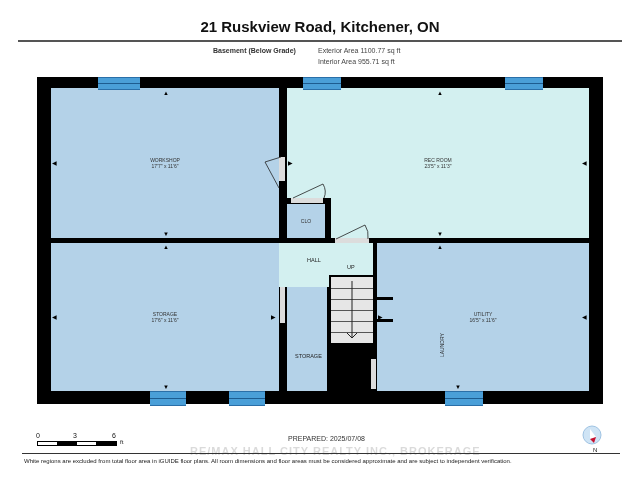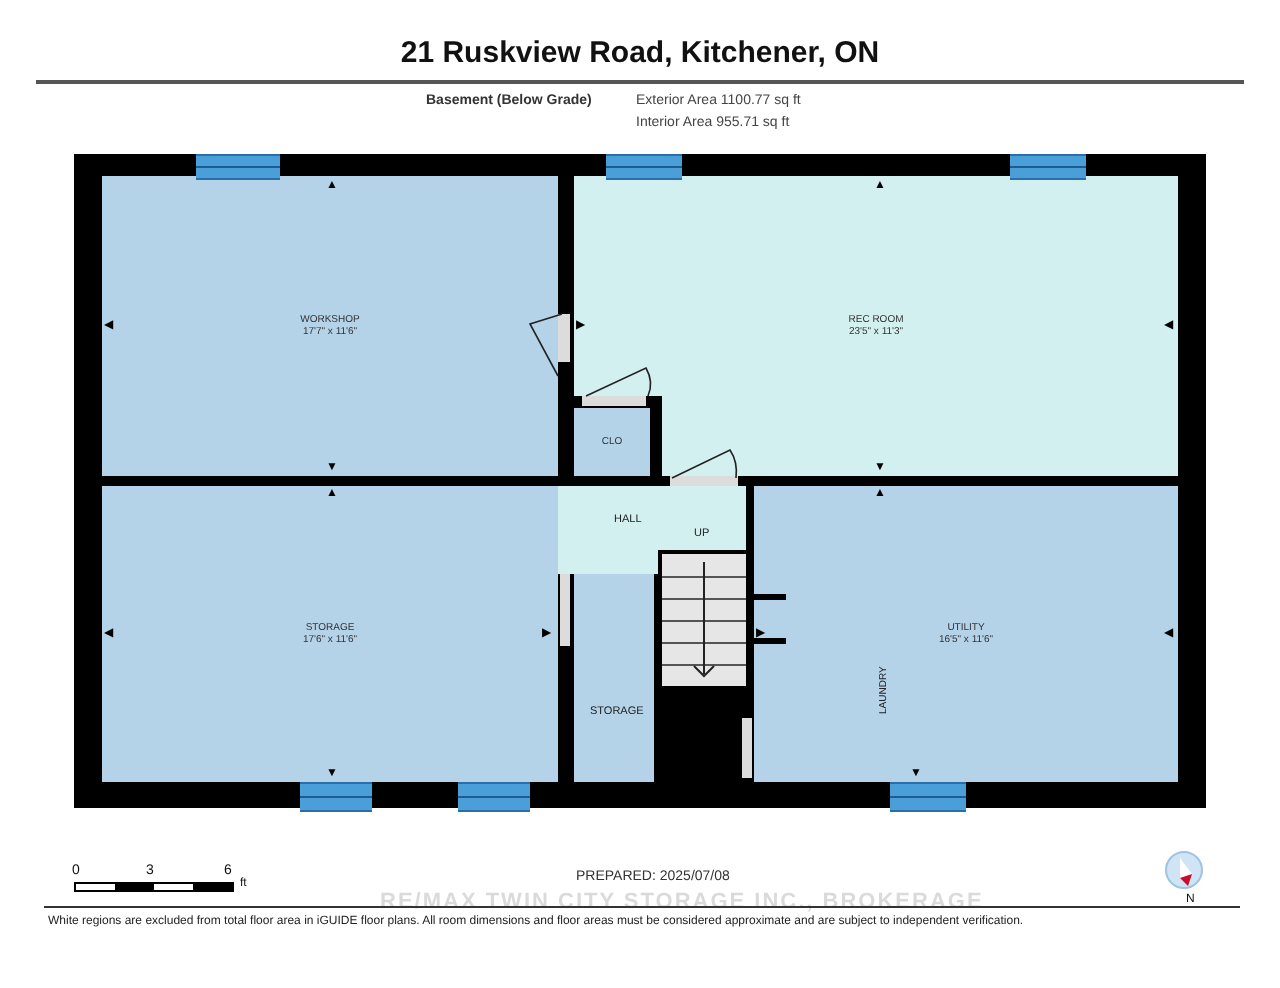--- a/index.html
+++ b/index.html
@@ -123,21 +123,21 @@
 </div>
 
 <div class="abs" style="left:36px;top:432px;font-size:7px;">0</div>
 <div class="abs" style="left:73px;top:432px;font-size:7px;">3</div>
 <div class="abs" style="left:112px;top:432px;font-size:7px;">6</div>
 <div class="abs" style="left:120px;top:439px;font-size:6px;">ft</div>
 <div class="abs" style="left:37px;top:441px;width:78px;height:3px;border:1px solid #000;background:linear-gradient(90deg,#fff 0 25%,#000 25% 50%,#fff 50% 75%,#000 75% 100%);"></div>
 
 <div class="abs" style="left:288px;top:435px;font-size:7px;color:#333;">PREPARED: 2025/07/08</div>
 
-<div class="abs watermark" style="left:190px;top:445px;">RE/MAX TWIN CITY STORAGE INC., BROKERAGE</div>
+<div class="abs watermark" style="left:190px;top:445px;">RE/MAX HALL CITY REALTY INC., BROKERAGE</div>
 
 <svg class="abs" style="left:582px;top:425px;" width="20" height="20">
   <circle cx="10" cy="10" r="9" fill="#cfe4f5" stroke="#9fc3e3" stroke-width="1"></circle>
   <polygon points="8,4 14,12 8,14" fill="#fff"></polygon>
   <polygon points="8,14 14,12 12,18" fill="#c8102e"></polygon>
 </svg>
 <div class="abs" style="left:593px;top:447px;font-size:6px;">N</div>
 
 <div class="abs" style="left:22px;top:453px;width:598px;height:1px;background:#333;"></div>
 <div class="abs" style="left:24px;top:458px;font-size:6px;color:#222;white-space:nowrap;">White regions are excluded from total floor area in iGUIDE floor plans. All room dimensions and floor areas must be considered approximate and are subject to independent verification.</div>

